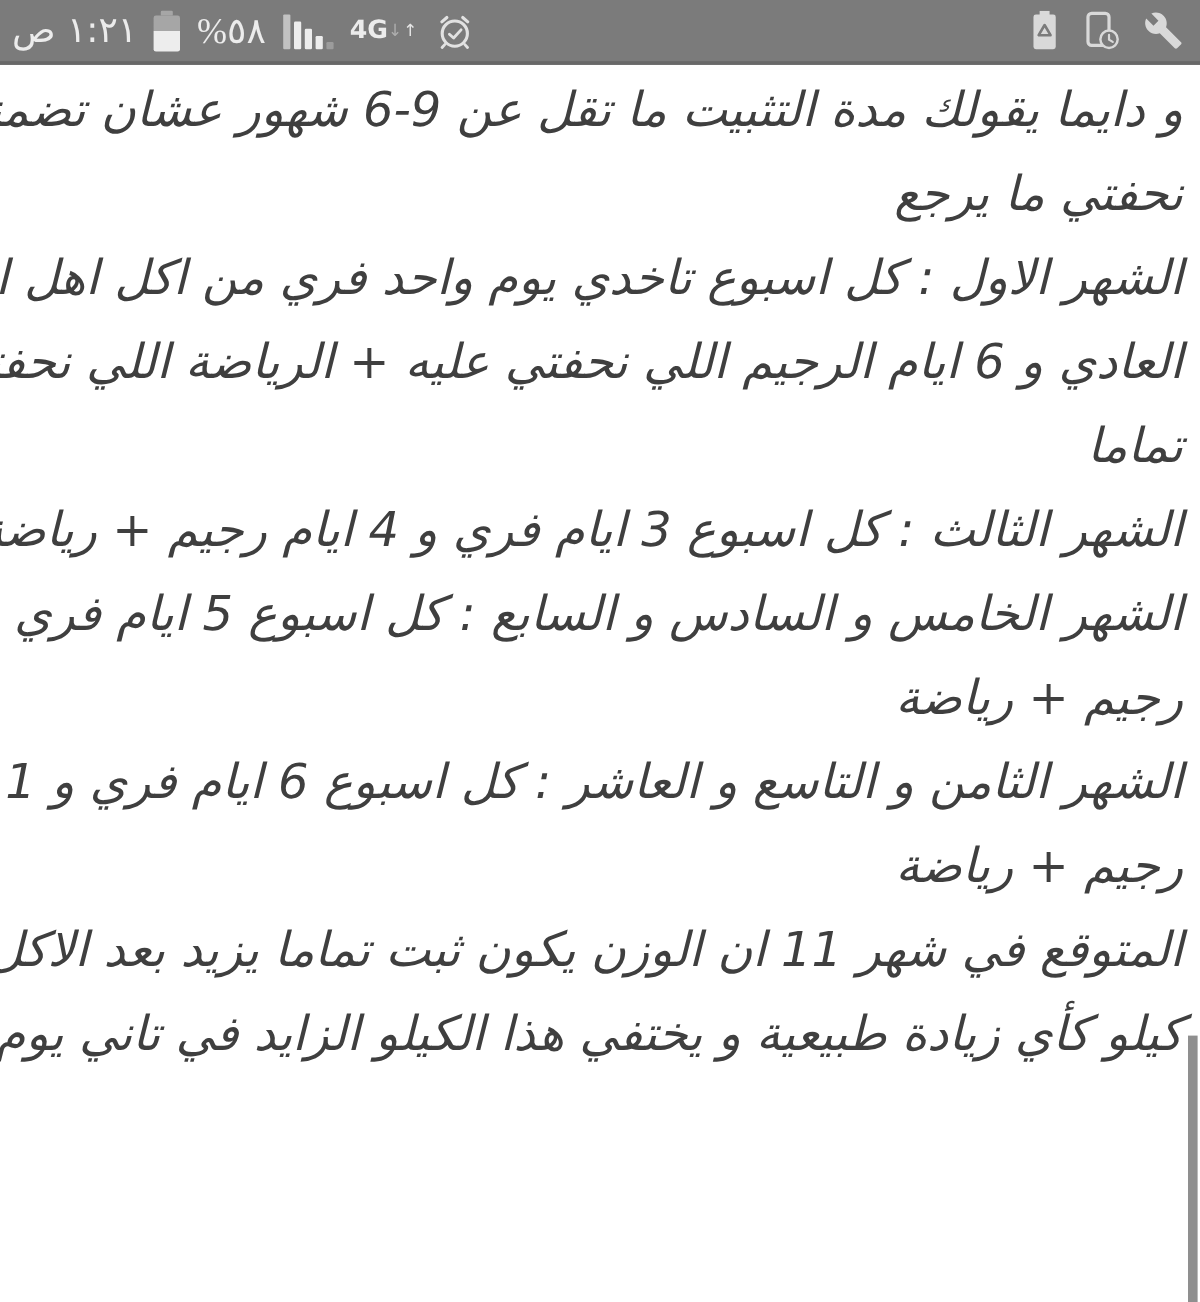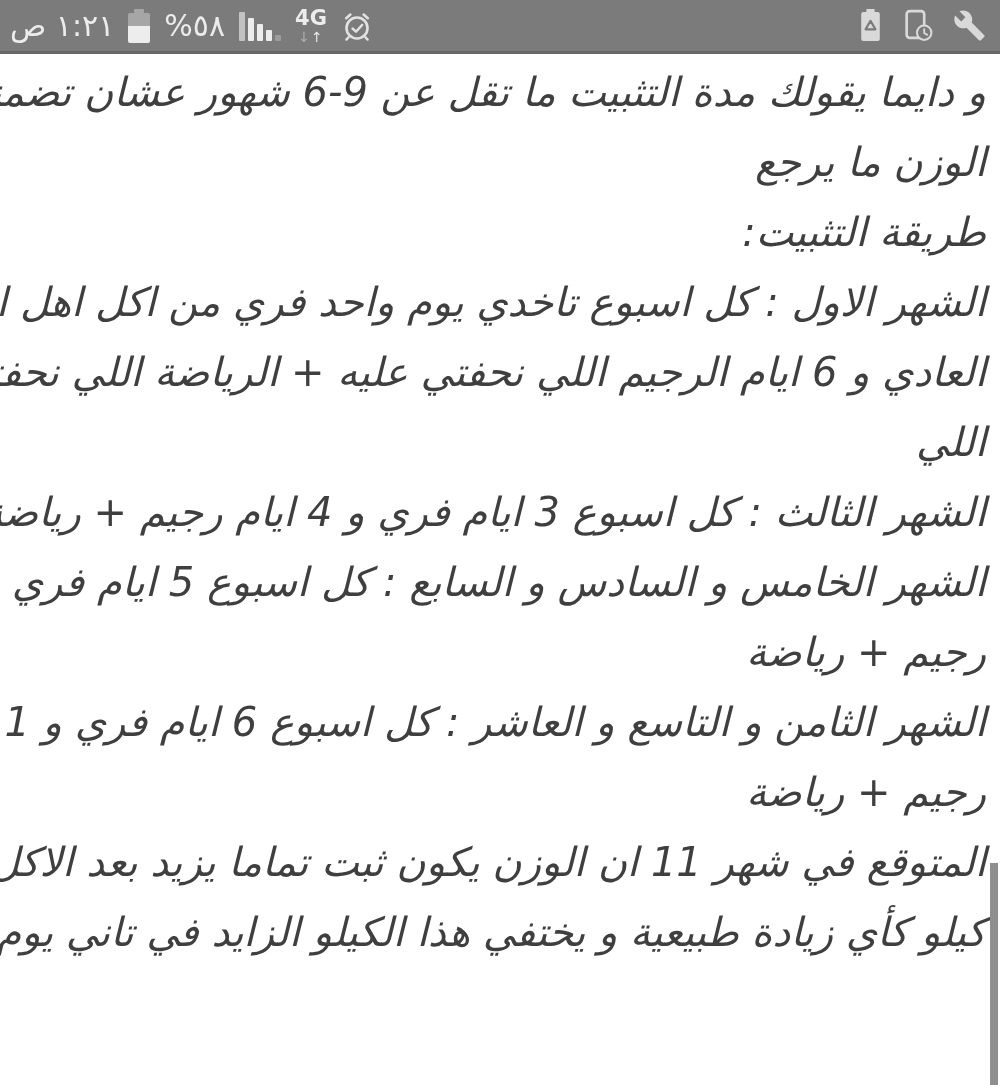--- a/index.html
+++ b/index.html
@@ -9,38 +9,38 @@
   }
   
   .statusbar{
     height:54px;background:#7b7b7b;border-bottom:3px solid #686868;
     display:flex;align-items:center;padding:0 14px 0 10px;box-sizing:border-box;
     color:#ececec;
   }
   .sb-left{display:flex;align-items:center;gap:14px;}
   .sb-right{margin-left:auto;display:flex;align-items:center;gap:20px;}
   .sb-time{font-size:30px;color:#ececec;letter-spacing:1px;white-space:nowrap;}
-  .sb-pct{font-size:30px;color:#ececec;white-space:nowrap;}
+  .sb-pct{font-size:30px;color:#ececec;white-space:nowrap;font-family:Liberation Serif, serif;}
   
   .batt{display:inline-flex;flex-direction:column;align-items:center;}
   .batt .nub{width:10px;height:4px;background:#a6a6a6;border-radius:1px;}
   .batt .bodyy{
     width:22px;height:30px;border-radius:2px;
     background:linear-gradient(to top,#ededed 58%,#a6a6a6 58%);
   }
   
   .signal{display:inline-flex;align-items:flex-end;gap:3px;height:30px;}
   .signal i{display:block;width:6px;border-radius:1px;}
   .signal i:nth-child(1){height:29px;background:#c2c2c2;}
   .signal i:nth-child(2){height:23px;background:#ededed;}
   .signal i:nth-child(3){height:17px;background:#ededed;}
   .signal i:nth-child(4){height:11px;background:#ededed;}
   .signal i:nth-child(5){height:6px;background:#9c9c9c;}
   
-  .net{display:inline-flex;flex-direction:column;align-items:center;line-height:1;}
+  .net{display:inline-flex;align-items:center;line-height:1;}
   .net .g{font-size:21px;font-weight:bold;color:#ececec;}
   .net .arr{font-size:14px;margin-top:1px;letter-spacing:1px;}
   .net .arr .dn{color:#aeaeae;}
   .net .arr .up{color:#e6e6e6;}
   .sb-icon{display:inline-flex;align-items:center;}
   
   .doc{
     position:absolute;top:57px;left:0;right:0;bottom:0;
     direction:rtl;text-align:right;
     padding:0 14px 0 8px;
@@ -111,25 +111,24 @@
     <span class="sb-icon">
       <svg width="33" height="33" viewBox="0 0 24 24">
         <path d="M22.7 19l-9.1-9.1c.9-2.3.4-5-1.5-6.9-2-2-5-2.4-7.4-1.3L9 6 6 9 1.6 4.7C.4 7.1.9 10.1 2.9 12.1c1.9 1.9 4.6 2.4 6.9 1.5l9.1 9.1c.4.4 1 .4 1.4 0l2.3-2.3c.5-.4.5-1.1.1-1.4z" fill="#d9d9d9"></path>
       </svg>
     </span>
   </div>
 </div>
 
 <main class="doc">
   <div class="line">و دايما يقولك مدة التثبيت ما تقل عن 9-6 شهور عشان تضمني ان</div>
-  <div class="line">الوزن ما يرجع</div>
-  <div class="line">طريقة التثبيت:</div>
+  <div class="line">نحفتي ما يرجع</div>
   <div class="line">الشهر الاول : كل اسبوع تاخدي يوم واحد فري من اكل اهل البيت</div>
   <div class="line">العادي و 6 ايام الرجيم اللي نحفتي عليه + الرياضة اللي نحفتي</div>
-  <div class="line">اللي</div>
+  <div class="line">تماما</div>
   <div class="line">الشهر الثالث : كل اسبوع 3 ايام فري و 4 ايام رجيم + رياضة</div>
   <div class="line">الشهر الخامس و السادس و السابع : كل اسبوع 5 ايام فري و 2</div>
   <div class="line">رجيم + رياضة</div>
   <div class="line">الشهر الثامن و التاسع و العاشر : كل اسبوع 6 ايام فري و 1 يوم</div>
   <div class="line">رجيم + رياضة</div>
   <div class="line">المتوقع في شهر 11 ان الوزن يكون ثبت تماما يزيد بعد الاكل 2-1</div>
   <div class="line">كيلو كأي زيادة طبيعية و يختفي هذا الكيلو الزايد في تاني يوم</div>
 </main>
 
 <div class="scroll-thumb"></div>

